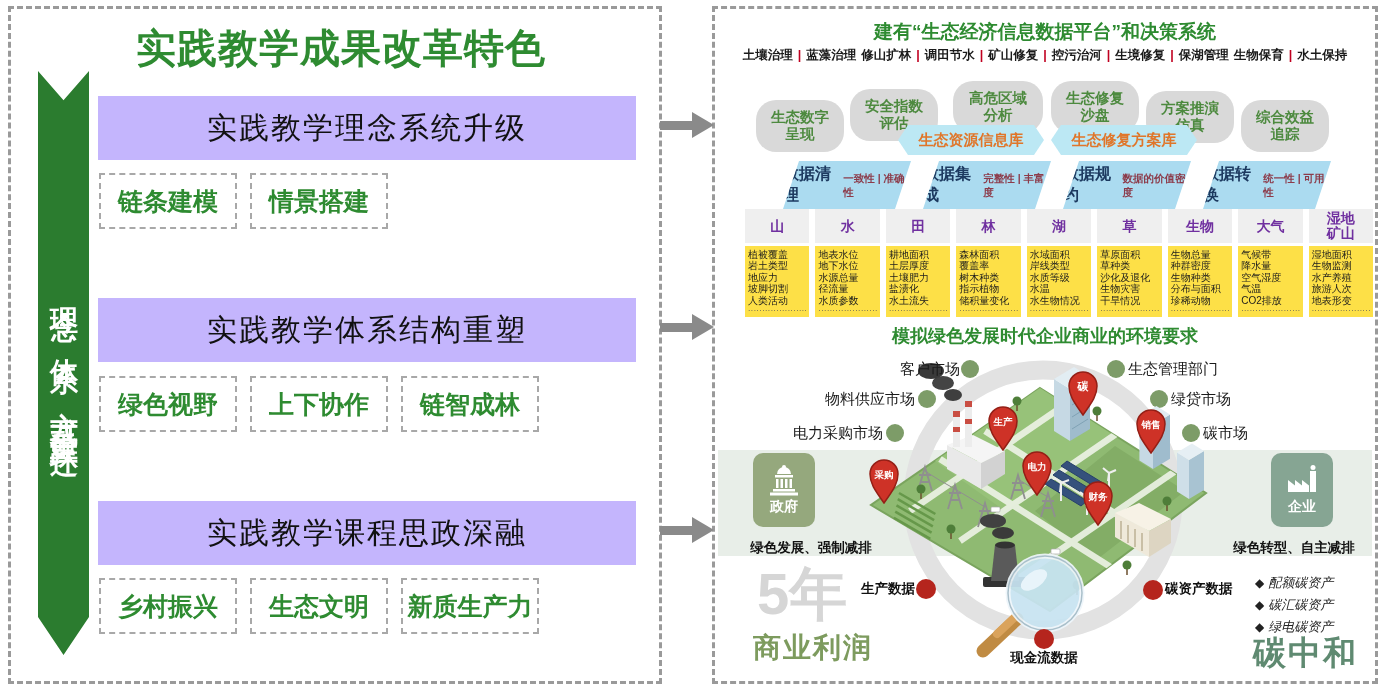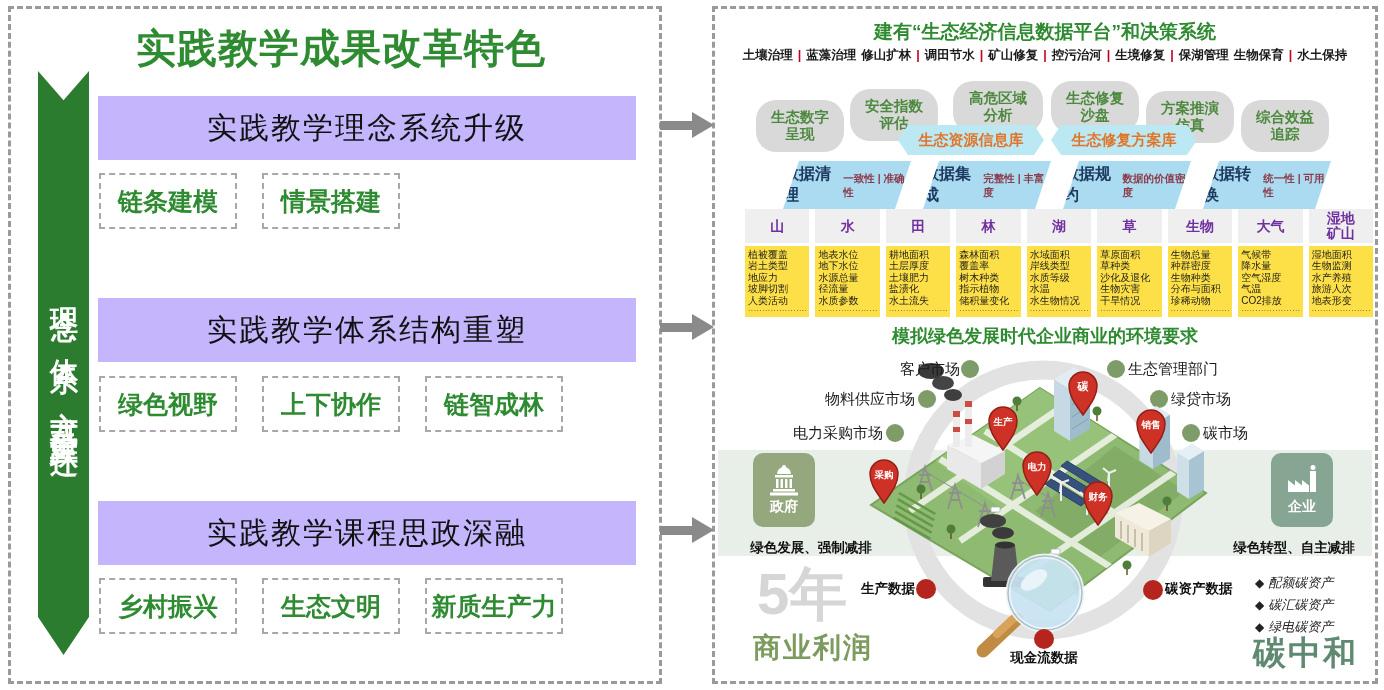--- a/index.html
+++ b/index.html
@@ -16,21 +16,21 @@
               font-size:40px; font-weight:bold; color:#2e8b31; letter-spacing:1px; }
   .ribbon { position:absolute; left:27px; top:62px; width:51px; height:584px; background:#2b7c2f;
             clip-path:polygon(0 0,50% 5%,100% 0,100% 93.5%,50% 100%,0 93.5%);
             display:flex; align-items:center; justify-content:center; }
   .ribbon-text { writing-mode:vertical-rl; text-orientation:upright; color:#fff;
                  font-size:28px; font-weight:bold; letter-spacing:7px; margin-top:-10px; }
   .sec-bar { position:absolute; left:87px; width:538px; height:64px; background:#c4b5fd;
              display:flex; align-items:center; justify-content:center;
              font-size:30px; color:#111; letter-spacing:2px; }
   .bar-0{top:87px} .bar-1{top:289px} .bar-2{top:492px}
-  .sec-row { position:absolute; left:88px; display:flex; gap:25px; }
+  .sec-row { position:absolute; left:88px; display:flex; gap:13px; }
   .row-0{top:164px} .row-1{top:367px} .row-2{top:569px}
   .kw-box { width:138px; height:56px; border:2px dashed #a8a8a8; display:flex; align-items:center;
             justify-content:center; font-size:25px; font-weight:bold; color:#2e8b31; background:#fff; }
 
   
   .arrow { position:absolute; left:660px; width:56px; height:26px; display:flex; align-items:center; z-index:30; }
   .arrow .shaft { width:32px; height:9px; background:#8a8a8a; }
   .arrow .head  { width:0; height:0; border-left:22px solid #8a8a8a;
                   border-top:13px solid transparent; border-bottom:13px solid transparent; }
   .arrow-0{top:112px} .arrow-1{top:314px} .arrow-2{top:517px}

